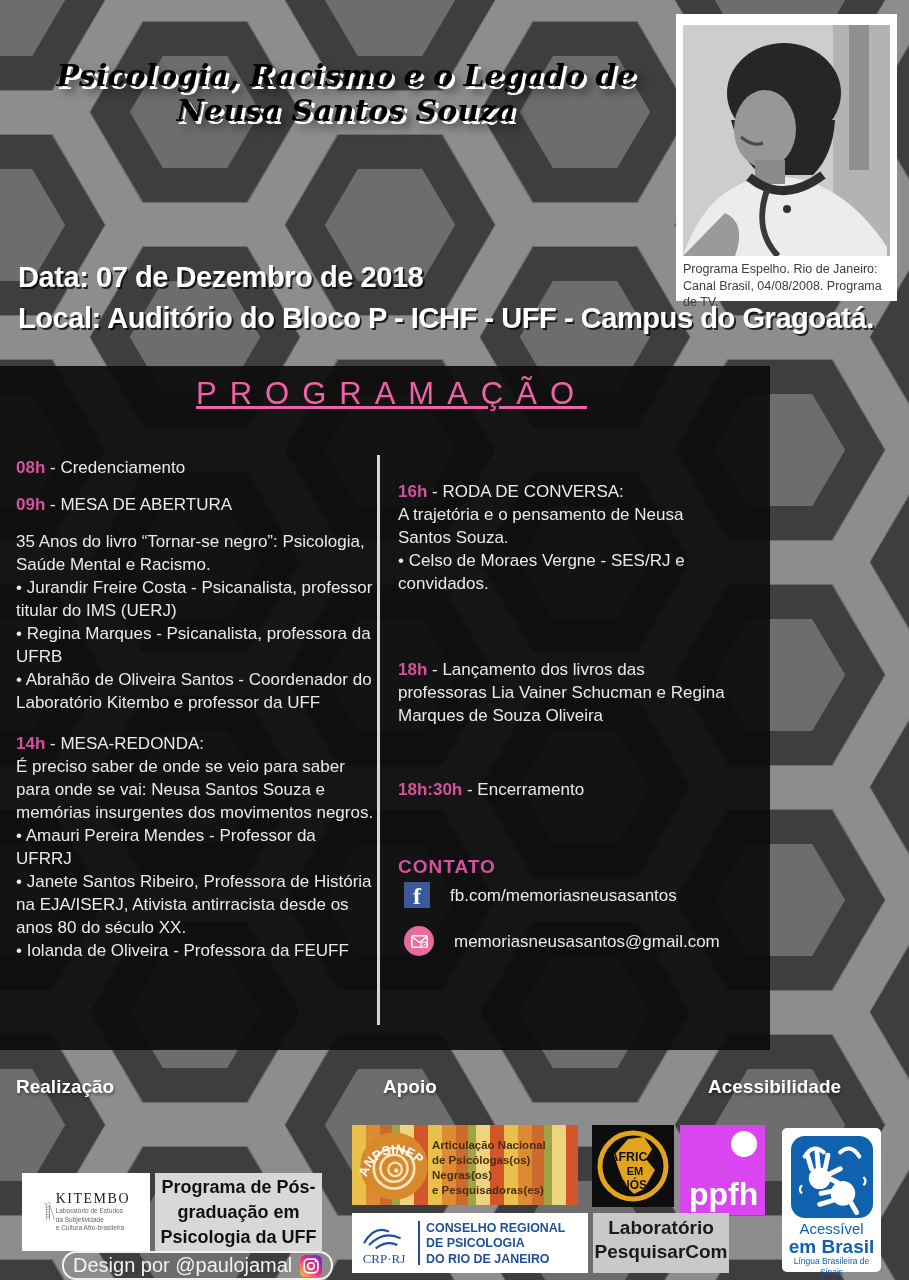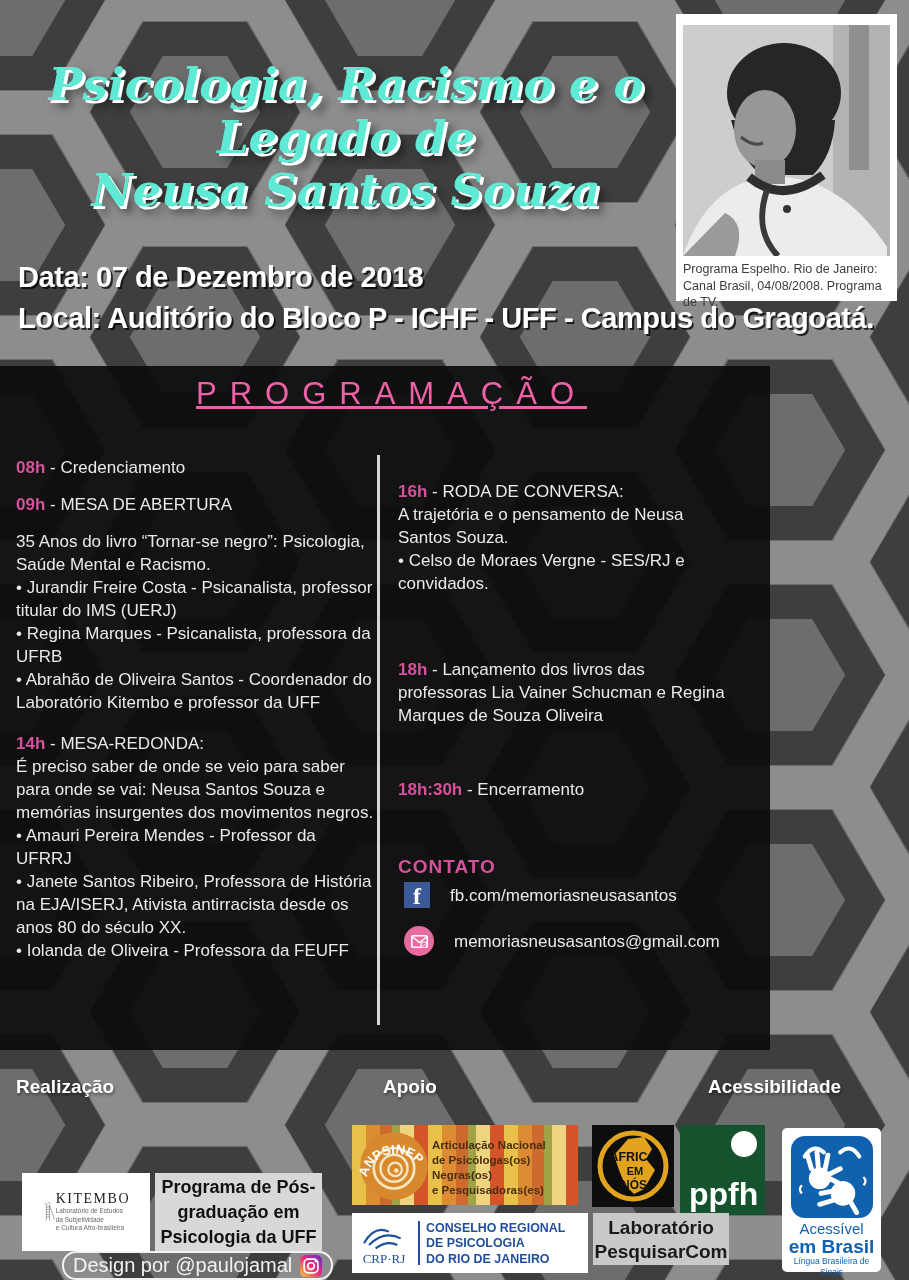--- a/index.html
+++ b/index.html
@@ -6,21 +6,21 @@
   .poster{position:relative;width:909px;height:1280px;overflow:hidden;background:#686868;
           font-family:"Liberation Sans",sans-serif;}
   .abs{position:absolute;}
 
   
   .bg{left:0;top:0;z-index:0;}
 
   
   .title{left:0;top:58px;width:692px;text-align:center;z-index:3;
          font-family:"DejaVu Serif",serif;font-style:italic;font-weight:bold;
-         font-size:45px;line-height:1.18;color:#5eead4;
+         font-size:30px;line-height:1.18;color:#000000;
          text-shadow:3px 3px 0 #ffffff,7px 7px 8px rgba(0,0,0,.5);}
 
   
   .photo-card{left:676px;top:14px;width:221px;height:287px;background:#fff;z-index:3;
               padding:11px 7px 0 7px;box-sizing:border-box;}
   .photo-card svg{display:block;}
   .caption{font-size:12.5px;line-height:1.32;color:#3c3c3c;margin-top:5px;}
 
   
   .datebox{left:18px;top:256px;z-index:3;color:#fff;font-weight:bold;font-size:30px;
@@ -54,30 +54,30 @@
   .h-apoio{left:383px;top:1076px;}
   .h-acess{left:708px;top:1076px;}
 
   .logo{z-index:3;box-sizing:border-box;}
   .anpsinep{left:352px;top:1125px;width:226px;height:80px;
             background:repeating-linear-gradient(90deg,#e9c04a 0 14px,#dd8c33 14px 28px,
               #cc6b2d 28px 40px,#a0a244 40px 48px,#efd47f 48px 62px,#d4552a 62px 76px);}
   .anp-txt{position:absolute;left:80px;top:13px;width:142px;font-size:11.5px;font-weight:bold;
            color:#4a2e10;line-height:15px;}
   .africa{left:592px;top:1125px;width:82px;height:82px;background:#0d0d0d;}
-  .ppfh{left:680px;top:1125px;width:85px;height:90px;background:#14532d;position:absolute;}
+  .ppfh{left:680px;top:1125px;width:85px;height:90px;background:#d946ef;position:absolute;}
   .ppfh .dot{position:absolute;right:8px;top:6px;width:26px;height:26px;border-radius:50%;background:#fff;}
   .ppfh .wd{position:absolute;left:9px;bottom:2px;color:#fff;font-weight:bold;font-size:32px;}
   .crp{left:352px;top:1213px;width:236px;height:60px;background:#fff;display:flex;align-items:center;}
   .crp-left{width:64px;text-align:center;}
   .crp-sig{font-family:"Liberation Serif",serif;font-size:13px;color:#1f4f9b;margin-top:-3px;}
   .crp-div{width:2px;height:44px;background:#1f4f9b;margin:0 6px 0 2px;}
   .crp-txt{font-size:13.5px;font-weight:bold;color:#1f4f9b;line-height:15.5px;
            transform:scaleX(.92);transform-origin:left;}
-  .pcom{left:593px;top:1213px;width:136px;height:52px;background:#c9c9c9;text-align:center;
+  .pcom{left:593px;top:1213px;width:136px;height:60px;background:#c9c9c9;text-align:center;
         font-size:19px;font-weight:bold;color:#1a1a1a;line-height:24px;padding-top:3px;}
   .libras{left:782px;top:1128px;width:99px;height:144px;background:#fff;border-radius:5px;
           text-align:center;}
   .libras-sq{width:82px;height:82px;border-radius:14px;background:#1061ae;margin:8px auto 3px auto;}
   .lb1{color:#1061ae;font-size:15px;line-height:16px;}
   .lb2{color:#1061ae;font-size:19px;font-weight:bold;line-height:19px;}
   .lb3{color:#1061ae;font-size:8.5px;line-height:11px;}
   .kitembo{left:22px;top:1173px;width:128px;height:78px;background:#fff;display:flex;
            align-items:center;padding:20px;}
   .kit-name{font-family:"Liberation Serif",serif;font-size:14px;letter-spacing:1.5px;color:#222;}

